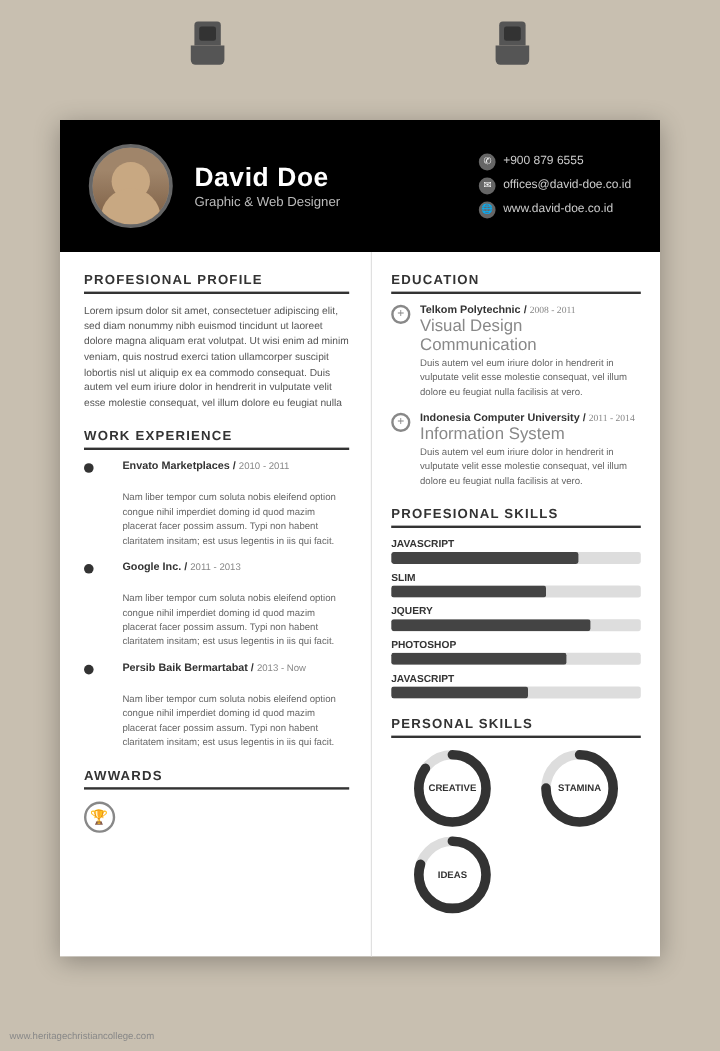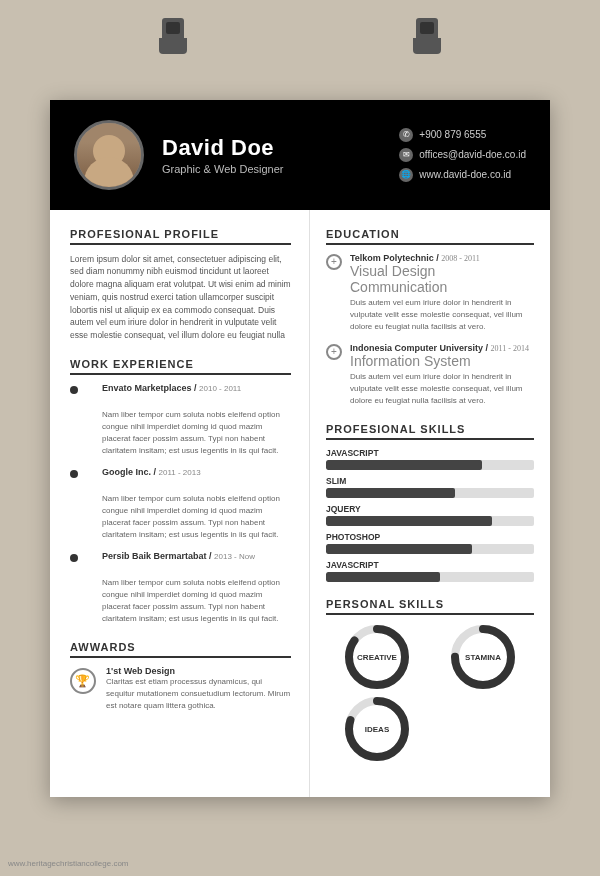--- a/index.html
+++ b/index.html
@@ -388,24 +388,20 @@
       </div>
     </div>
           </div>
       </div>
 
       <div class="section">
         <div class="section-title">AWWARDS</div>
         <div id="awards-items-container">
             <div class="award-item">
       <div class="award-icon">🏆</div>
-      <div>
-        <div class="award-title">1'st Web Design</div>
-        <div class="award-desc">Claritas est etiam processus dynamicus, qui sequitur mutationem consuetudium lectorum. Mirum est notare quam littera gothica.</div>
-      </div>
     </div>
           </div>
       </div>
     </div>
 
     <div class="right-col">
 
       <div class="section">
         <div class="section-title">EDUCATION</div>
         <div id="edu-items-container">

